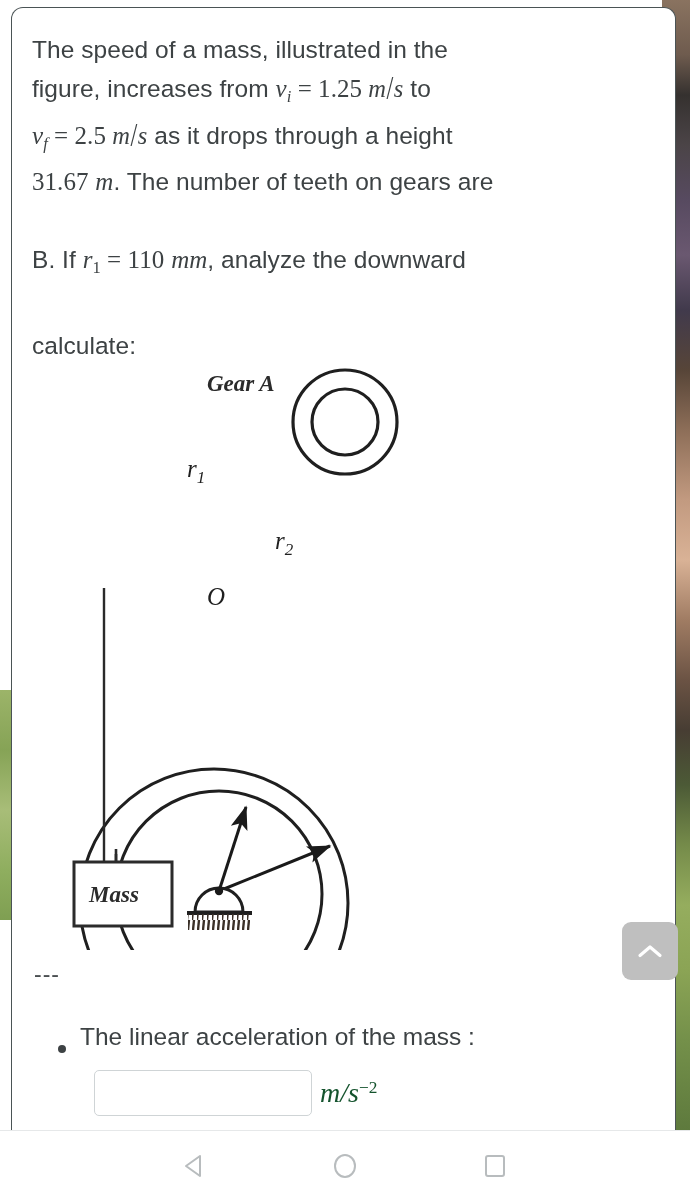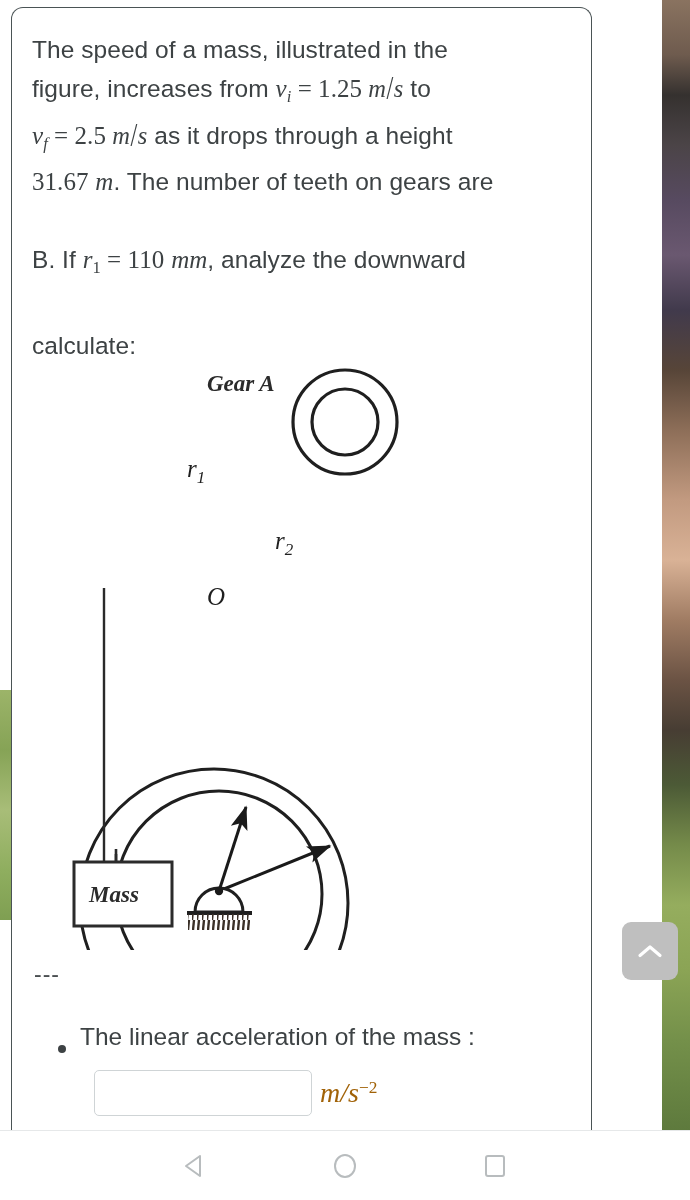--- a/index.html
+++ b/index.html
@@ -41,21 +41,21 @@
     left: 0; top: 690px;
     width: 12px; height: 230px;
     background: linear-gradient(to bottom, #9cb469 0px, #86a356 60px, #a8bd78 120px, #8fae5f 180px, #7f9f52 230px);
   }
 
   
   .card {
     position: absolute;
     left: 11px;
     top: 7px;
-    width: 581px;
+    width: 665px;
     height: 1123px;
     background: #ffffff;
     border: 1.5px solid #4a5355;
     border-top-left-radius: 12px;
     border-top-right-radius: 12px;
     border-bottom: none;
     overflow: hidden;
   }
 
   
@@ -161,21 +161,21 @@
     font-size: 20px;
     font-family: "Liberation Sans", sans-serif;
     color: #3d4244;
     padding: 0 10px;
     outline: none;
   }
   .unit {
     font-family: "Liberation Serif", serif;
     font-style: italic;
     font-size: 28px;
-    color: #a16207;
+    color: #14532d;
     white-space: nowrap;
   }
   .sup {
     font-size: 0.62em;
     vertical-align: 0.52em;
     font-style: normal;
   }
 
   
   .fab {

